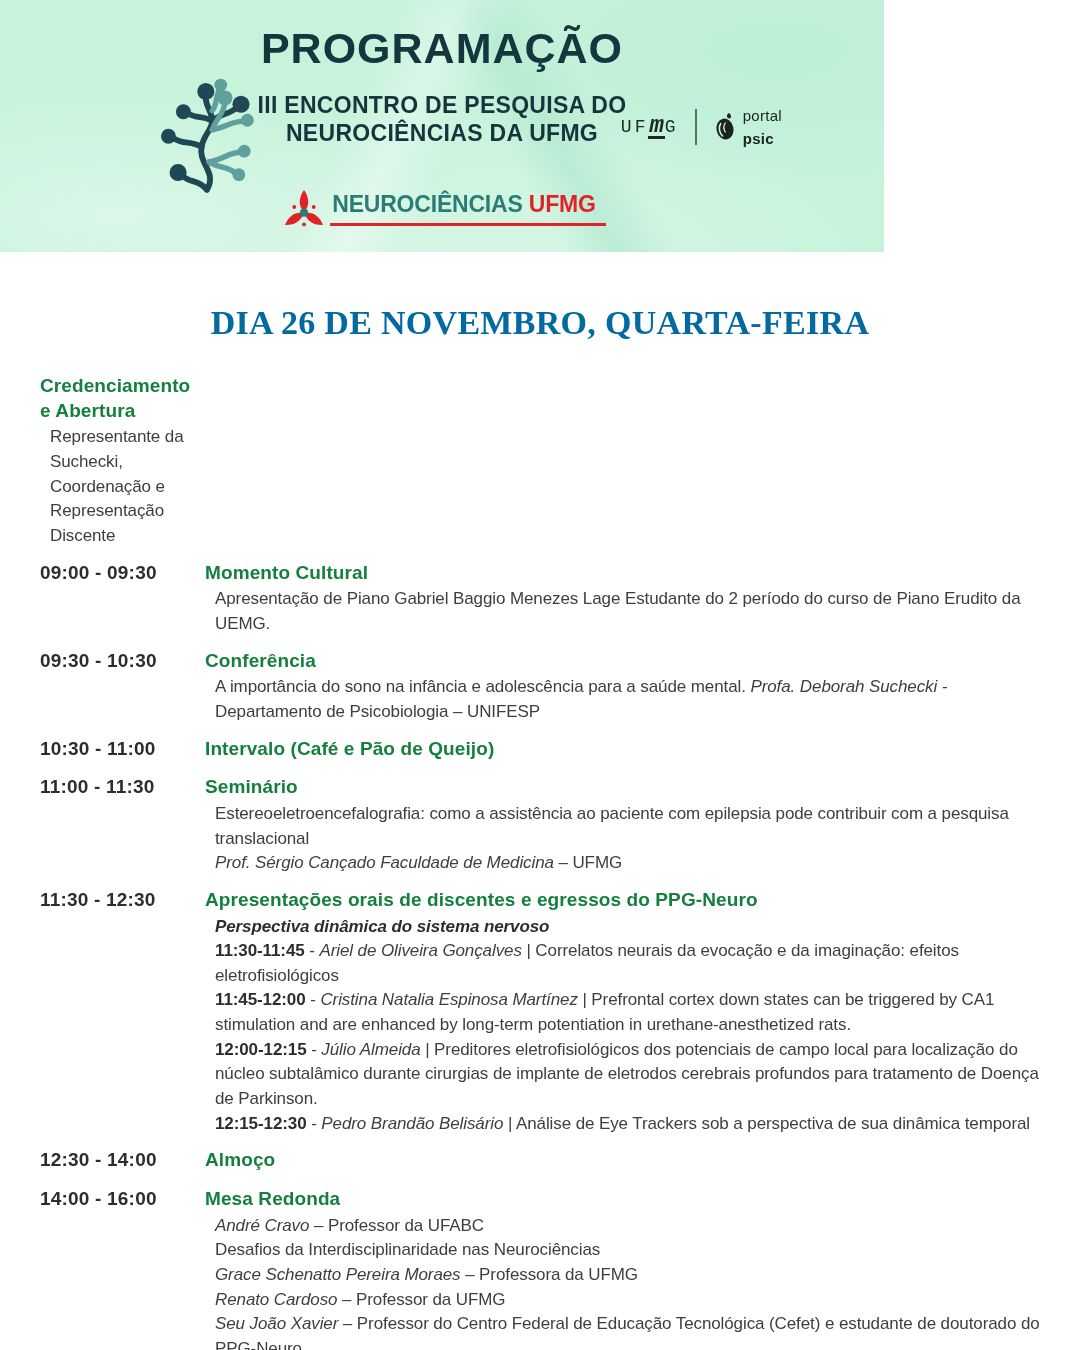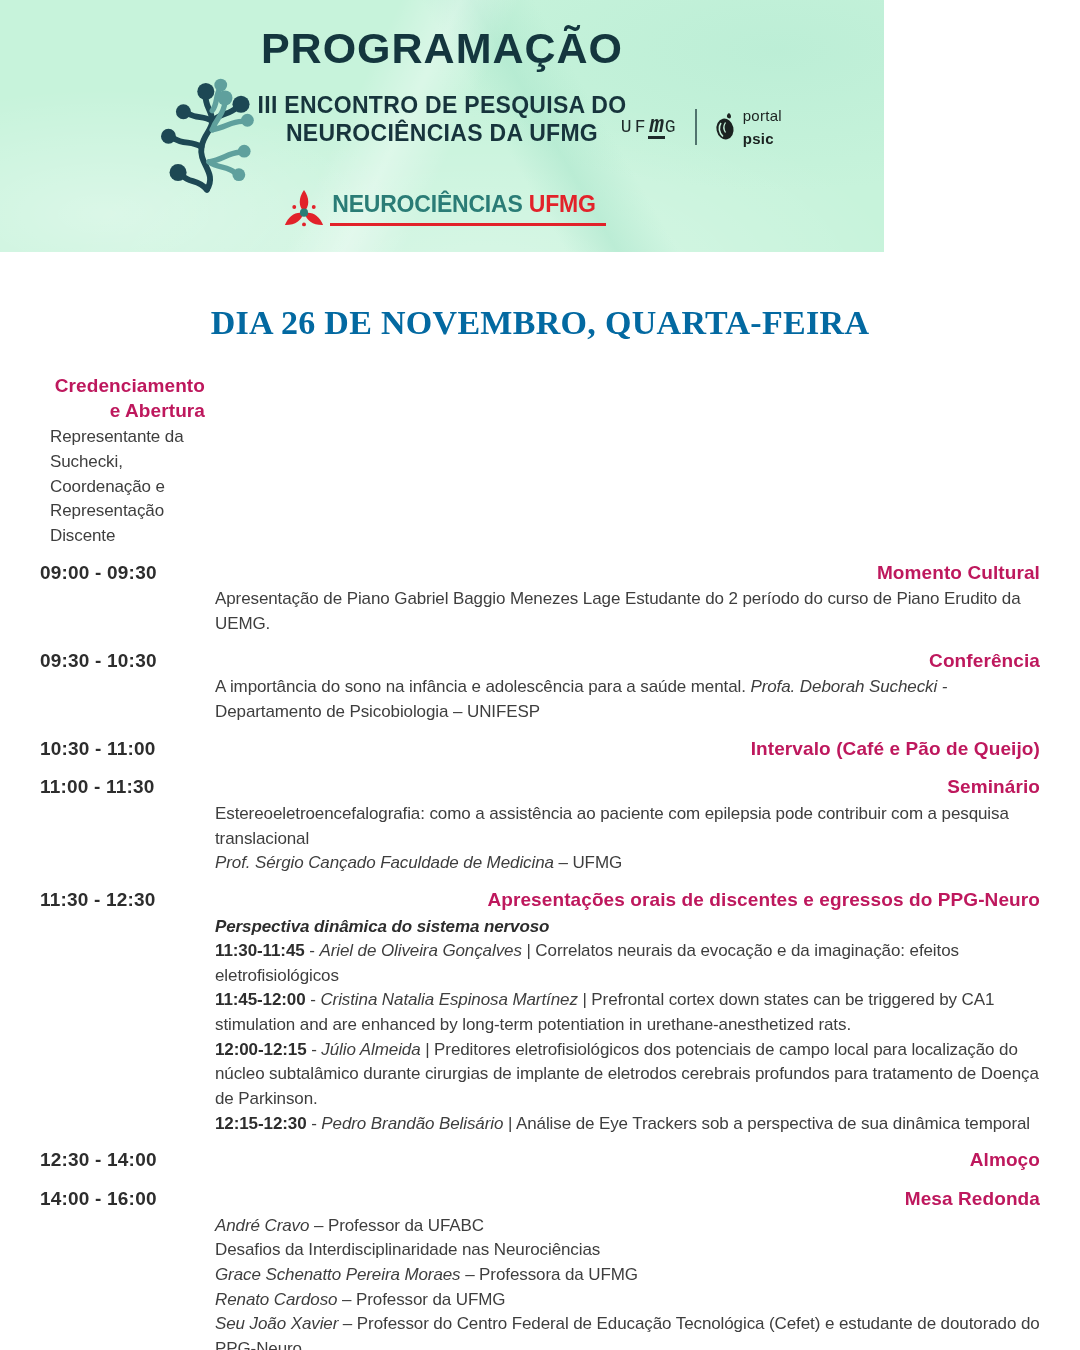--- a/index.html
+++ b/index.html
@@ -85,22 +85,22 @@
   .schedule{margin:0 40px;}
   .row{
     display:grid;grid-template-columns:165px 1fr;
     margin-bottom:12px;
   }
   .time{
     font-size:19px;font-weight:700;color:#2d2d2d;
     letter-spacing:0.2px;line-height:1.3;
   }
   .event-title{
-    font-size:19px;font-weight:700;color:#be185d;
-    line-height:1.3;margin-bottom:2px;letter-spacing:0.1px;text-align:right;
+    font-size:19px;font-weight:700;color:#15803d;
+    line-height:1.3;margin-bottom:2px;letter-spacing:0.1px;
   }
   .line{
     font-size:17px;color:#3e3e3e;line-height:1.45;
     padding-left:10px;max-width:825px;letter-spacing:-0.1px;
   }
   .line .i{font-style:italic;}
   .line .b{font-weight:700;color:#2d2d2d;}
   .line .bi{font-weight:700;font-style:italic;color:#2d2d2d;}
 </style>
 </head>

